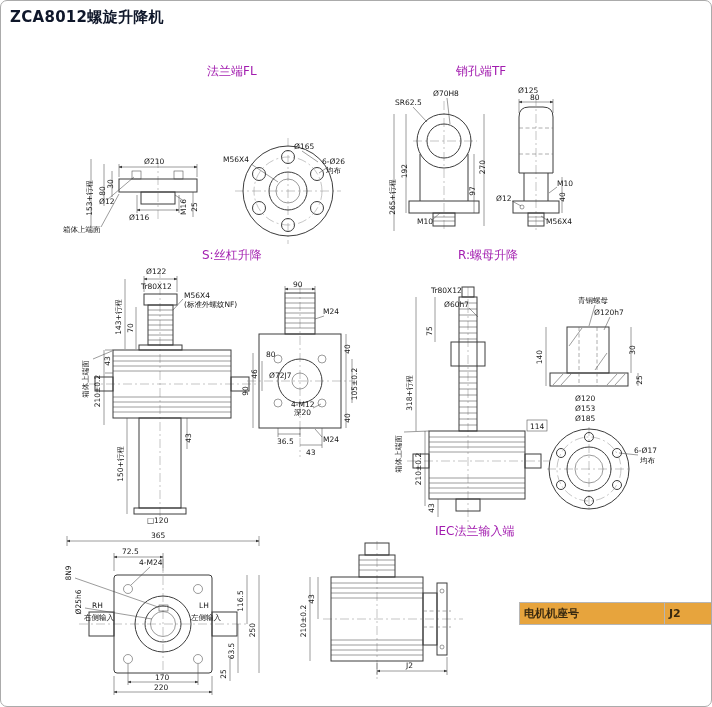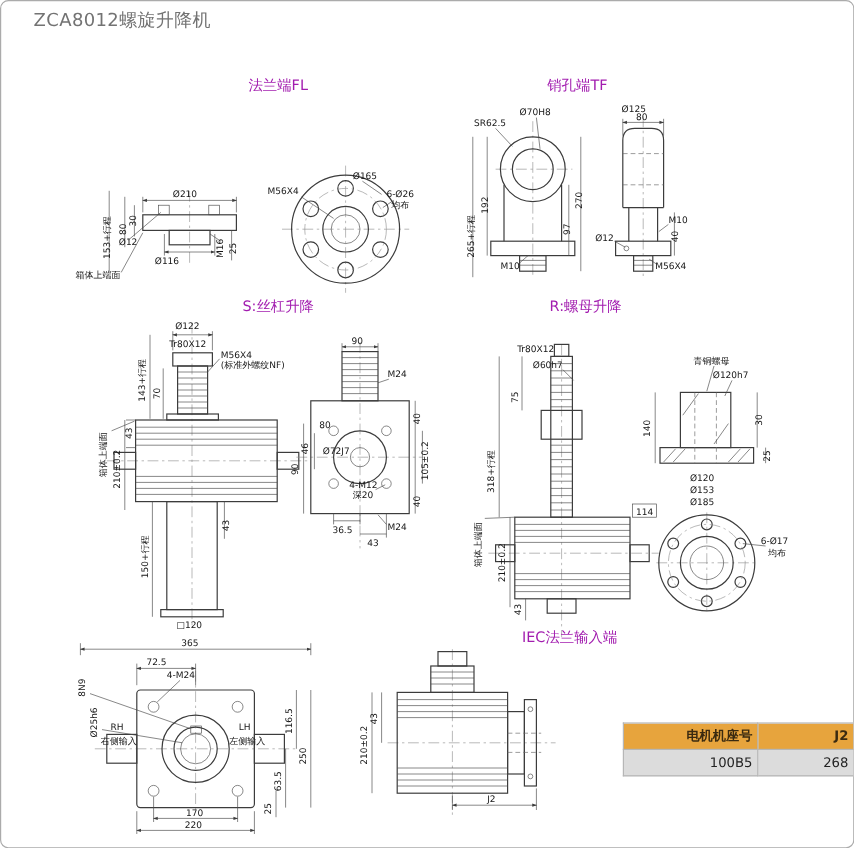--- a/index.html
+++ b/index.html
@@ -1,29 +1,29 @@
 <!DOCTYPE html>
 <html style="--table-header-bg: #e7a43d; --table-alt-row-bg: #dcdcdc; --line: #3c3c3c;"><head>
 <meta charset="utf-8">
 <style>
   *{margin:0;padding:0;box-sizing:border-box}
   html,body{background:#fff}
   body{font-family:"DejaVu Sans","Liberation Sans",sans-serif}
   .page{position:relative;width:712px;height:707px;background:#fff;border:1px solid #ababab;border-radius:7px;overflow:hidden}
-  .title{position:absolute;left:27px;top:7px;font-size:15px;font-weight:400;color:#737373;letter-spacing:.3px}
+  .title{position:absolute;left:9px;top:7px;font-size:15px;font-weight:700;color:#0f172a;letter-spacing:.3px}
   .sec{position:absolute;font-size:12px;color:#a21caf}
   svg.draw{position:absolute;left:0;top:0}
   svg text{font-family:"DejaVu Sans","Liberation Sans",sans-serif}
   .d{font-size:7.5px;fill:#161616;stroke:none}
   .ln{fill:none;stroke:#3c3c3c;stroke-width:1}
   .tn{fill:none;stroke:#4a4a4a;stroke-width:.55}
   .cl{fill:none;stroke:#8a8a8a;stroke-width:.5;stroke-dasharray:9 3 2 3}
   .hid{fill:none;stroke:#6a6a6a;stroke-width:.55;stroke-dasharray:4 2.5}
   table.spec{position:absolute;left:518px;top:601px;width:193px;border-collapse:collapse;font-size:11px;color:#222;background:#fff}
-  table.spec th,table.spec td{border:1px solid #b6b6b6;text-align:right;height:22px;padding:0 4px}
+  table.spec th,table.spec td{border:1px solid #b6b6b6;text-align:left;height:22px;padding:0 4px}
   table.spec th{background:var(--table-header-bg,#e7a43d);font-weight:700;color:#3a2a10}
   table.spec td.c1{width:112px}
   table.spec tr.alt td{background:var(--table-alt-row-bg,#dcdcdc)}
 </style>
 </head>
 <body>
 
 <div class="page">
 
 <svg class="draw" width="712" height="707" viewBox="0 0 712 707">
@@ -319,20 +319,16 @@
 <div class="sec" style="left:434px;top:522px">IEC法兰输入端</div>
 
 <table class="spec">
   <thead>
     <tr>
       <th class="c1">电机机座号</th>
       <th>J2</th>
     </tr>
   </thead>
   <tbody>
-    <tr class="alt">
-      <td class="c1">100B5</td>
-      <td>268</td>
-    </tr>
   </tbody>
 </table>
 
 </div>
 
 </body></html>

